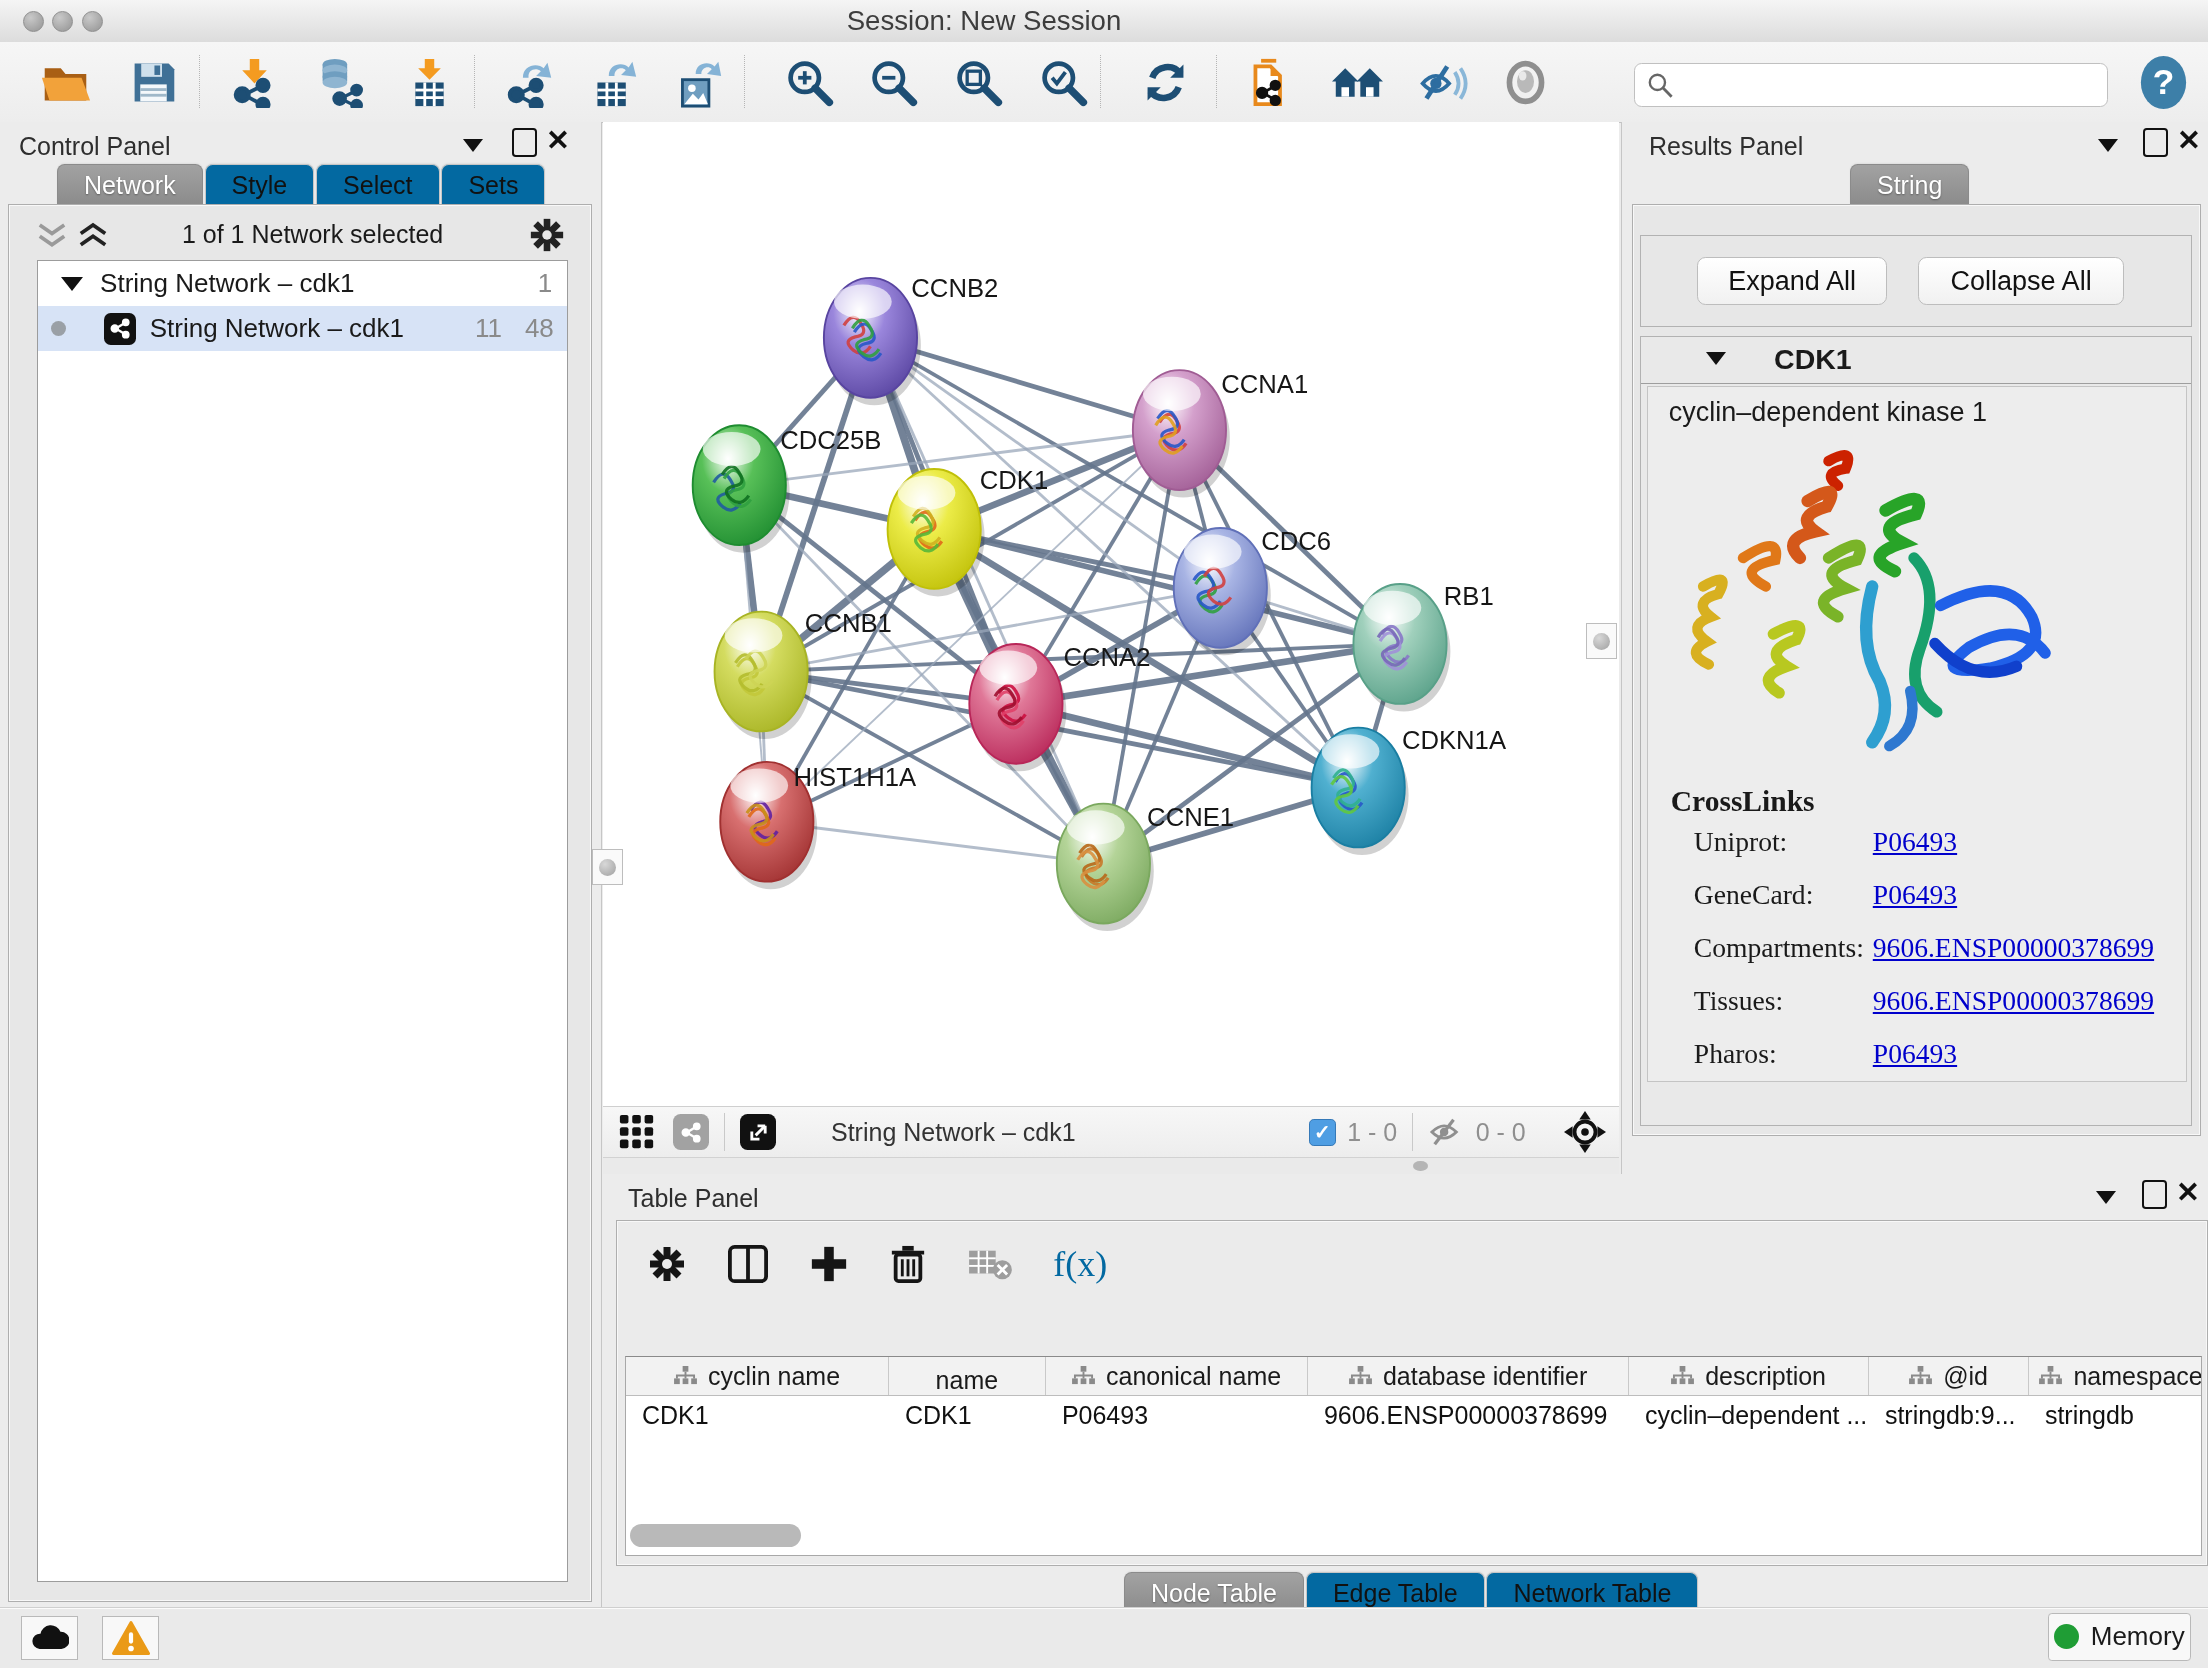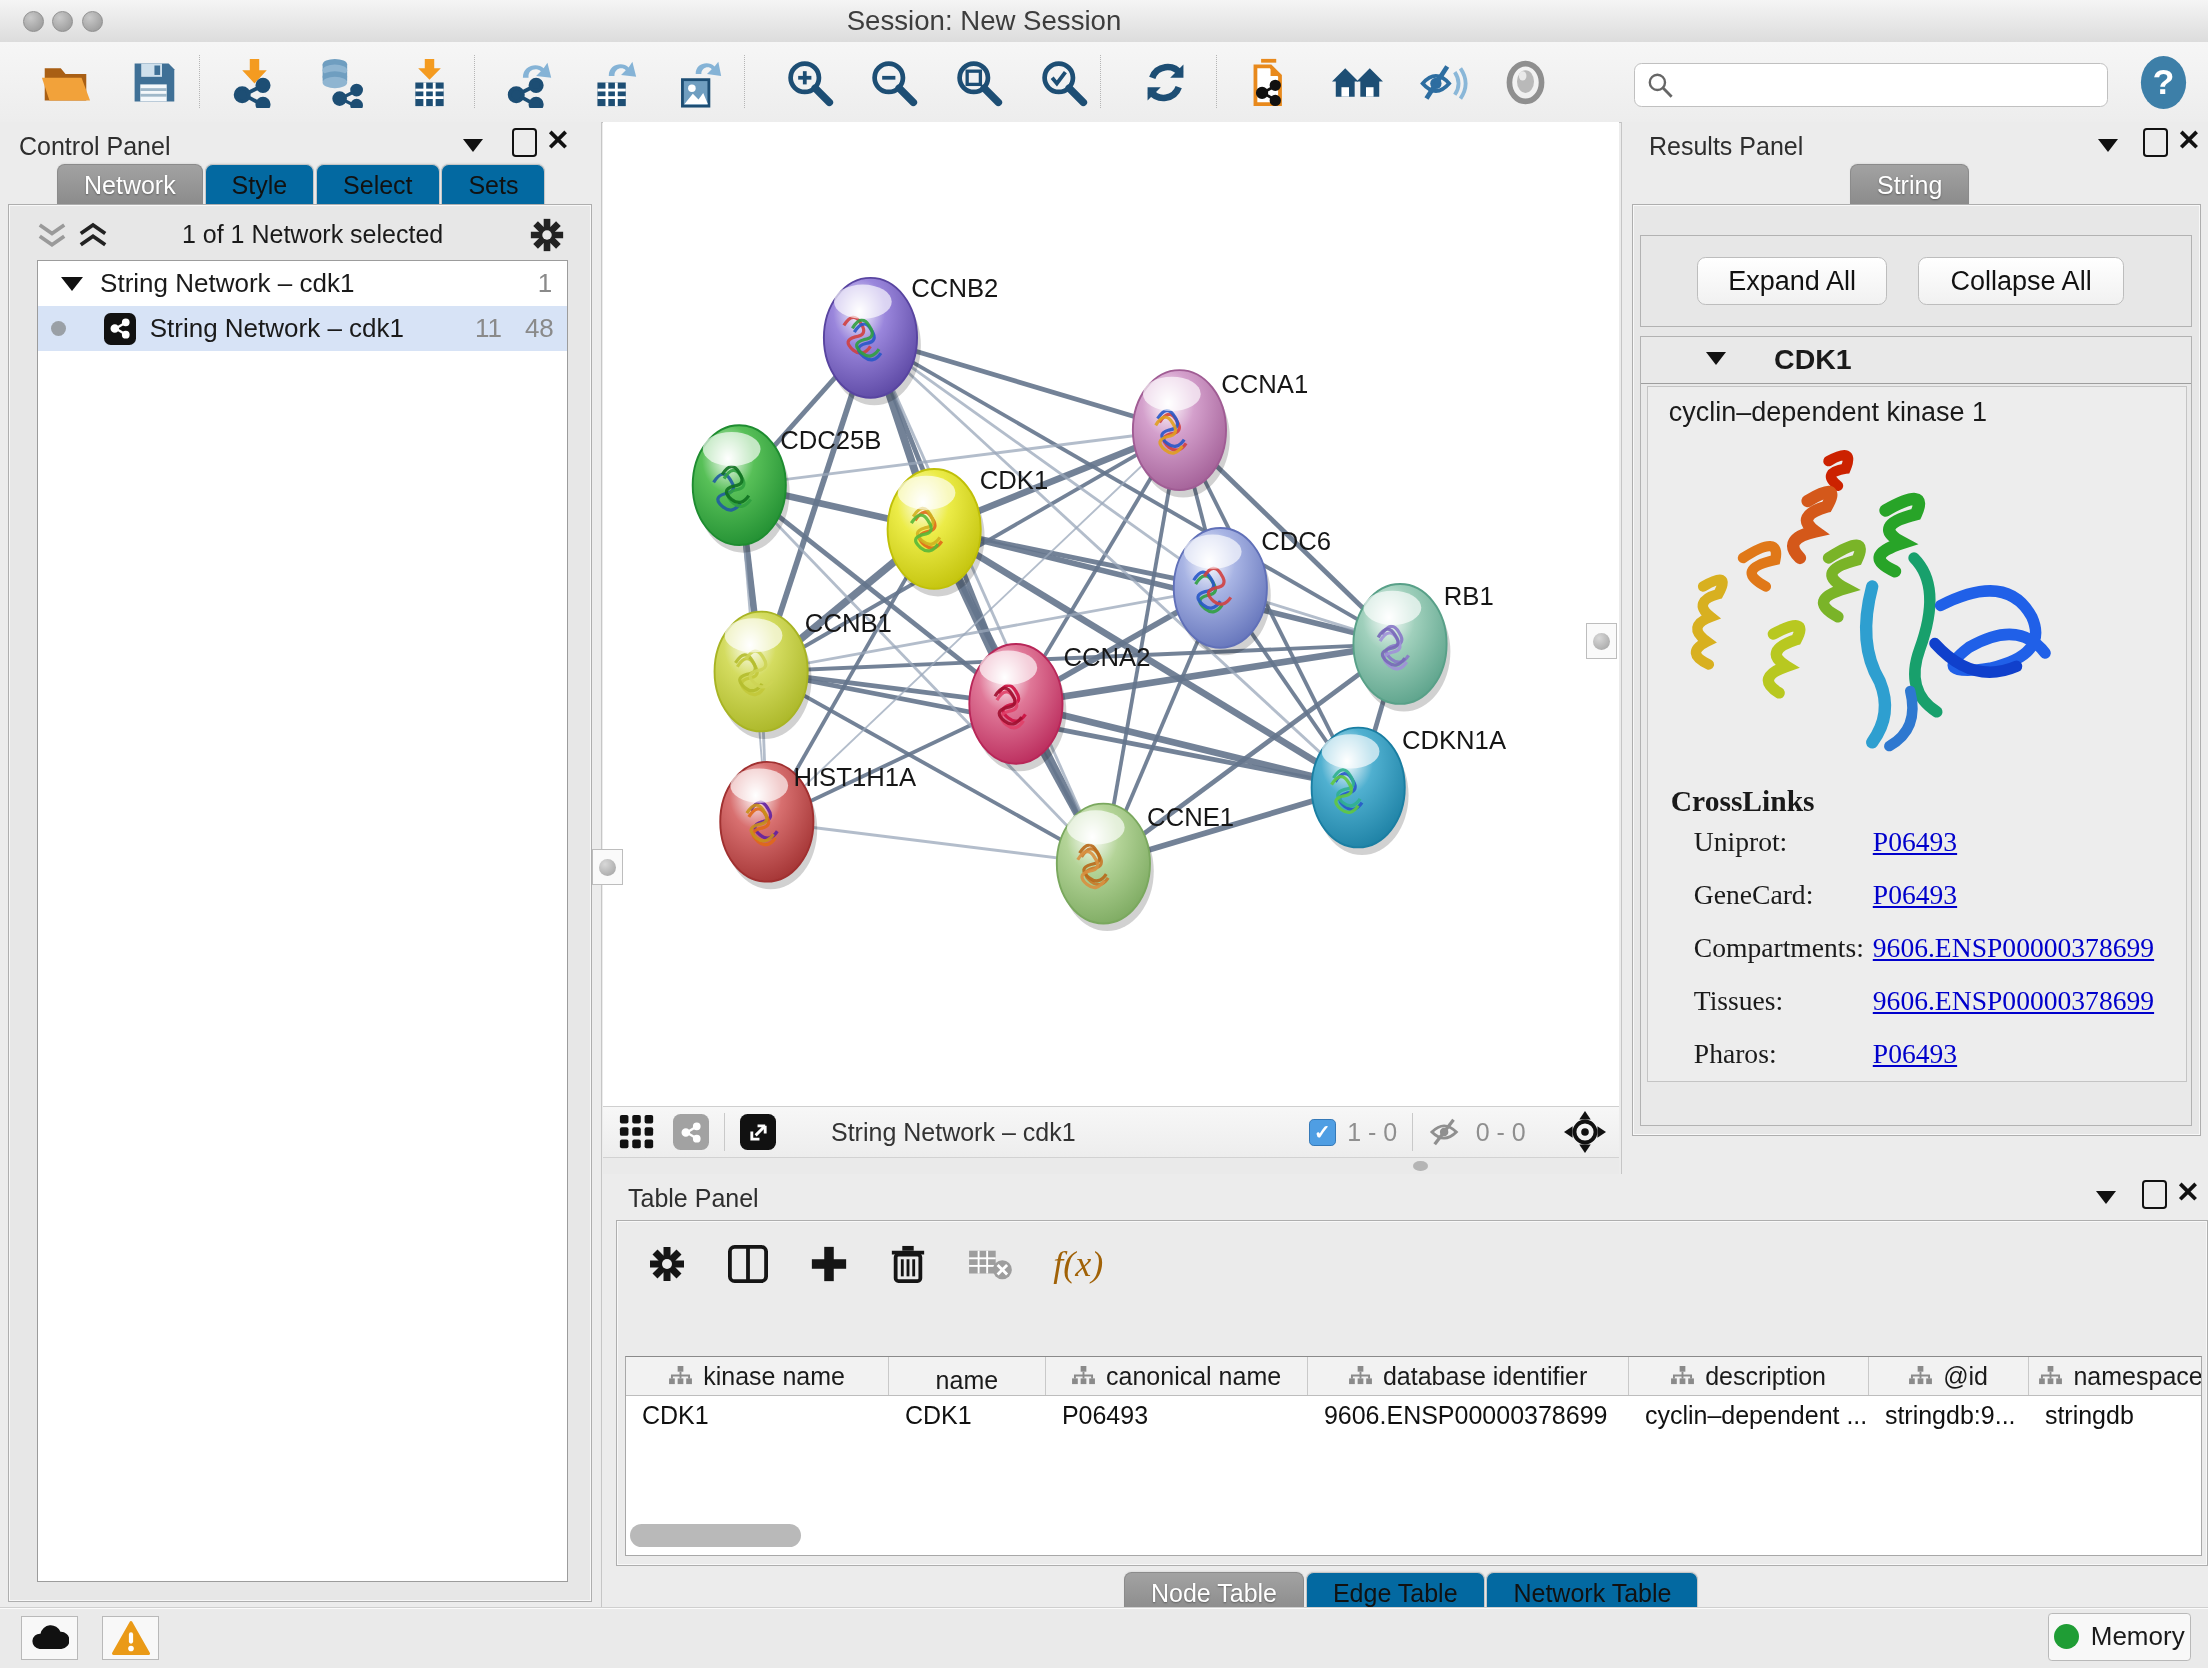--- a/index.html
+++ b/index.html
@@ -724,40 +724,40 @@
         <rect x="2" y="6" width="28" height="24" fill="#9e9e9e"></rect>
         <g stroke="#fff" stroke-width="2">
             <line x1="2" y1="14" x2="30" y2="14"></line>
             <line x1="2" y1="22" x2="30" y2="22"></line>
           <line x1="12" y1="6" x2="12" y2="30"></line>
             <line x1="21" y1="6" x2="21" y2="30"></line>
           </g>
         <circle cx="37" cy="26" r="10" fill="#9e9e9e"></circle>
           <path d="M32 21 l10 10 M42 21 l-10 10" stroke="#fff" stroke-width="3"></path>
       </svg>
-      <div class="serif" style="font-style:italic;font-size:36px;color:#a16207;">f(x)</div>
+      <div class="serif" style="font-size:36px;color:#0369a1;">f(x)</div>
     </div>
 
     <div class="abs" style="left:7.6px;top:135px;width:1575px;height:198px;background:#fff;border:1px solid #a8a8a8;border-top:1.9px solid #8a8a8a;overflow:hidden;">
       <div class="theader" style="height:38px;" id="t-head">
           <div class="thcell" style="width: 263px; flex: 0 0 263px;">
             <span>
               <svg width="23" height="20" viewBox="0 0 24 21">
                 <g fill="#8a8a8a">
                   <rect x="9" y="0" width="6" height="6"></rect>
                   <rect x="0" y="13" width="6" height="6"></rect>
                   <rect x="9" y="13" width="6" height="6"></rect>
                   <rect x="18" y="13" width="6" height="6"></rect>
                 </g>
                 <g stroke="#8a8a8a" stroke-width="2" fill="none">
                   <path d="M12 6 v4 M3 13 v-3 h18 v3 M12 9 v4"></path>
                 </g>
               </svg>
             </span>
-            <span>kinase name</span>
+            <span>cyclin name</span>
           </div>
           <div class="thcell" style="width: 157px; flex: 0 0 157px; align-items: flex-end;">
             <span>name</span>
           </div>
           <div class="thcell" style="width: 262px; flex: 0 0 262px;">
             <span>
               <svg width="23" height="20" viewBox="0 0 24 21">
                 <g fill="#8a8a8a">
                   <rect x="9" y="0" width="6" height="6"></rect>
                   <rect x="0" y="13" width="6" height="6"></rect>

